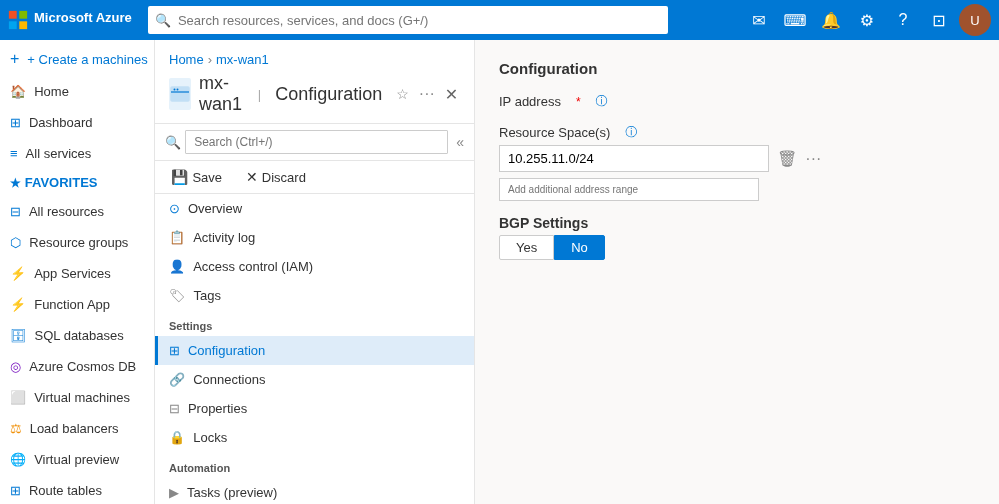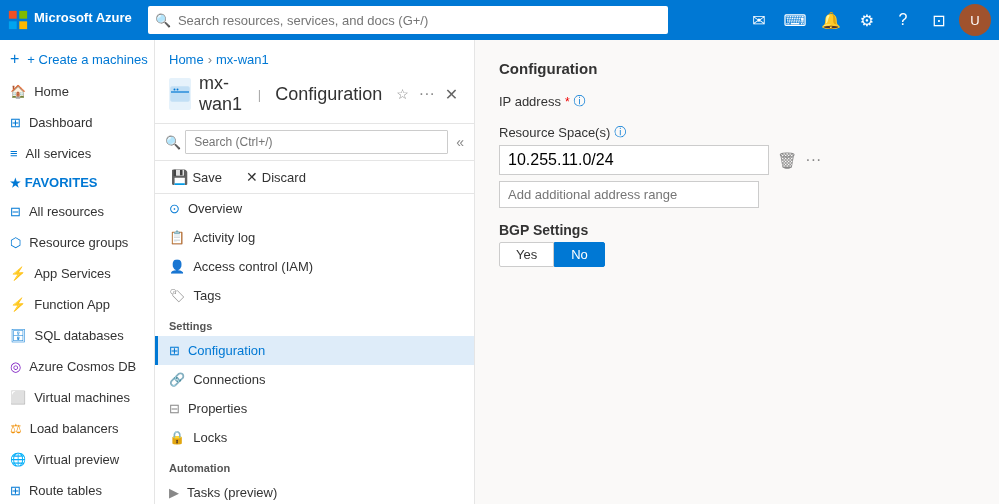--- a/index.html
+++ b/index.html
@@ -77,32 +77,32 @@
 
     
     .content-area {
       flex: 1; display: flex; flex-direction: column; overflow: hidden; background: #faf9f8;
     }
     .content-inner { flex: 1; overflow-y: auto; padding: 20px 24px; }
     .section-title { font-size: 15px; font-weight: 600; color: #333; margin-bottom: 16px; }
 
     
     .form-group { margin-bottom: 14px; }
-    .form-label { font-size: 12px; color: #333; margin-bottom: 4px; display: flex; align-items: center; gap: 4px; }
+    .form-label { font-size: 12px; color: #333; margin-bottom: 4px; display: flex; align-items: center; gap: 15px; }
     .form-required { color: #e00; font-size: 12px; }
     .form-info { color: #0078d4; font-size: 12px; cursor: pointer; }
     .form-input {
       width: 300px; border: 1px solid #ccc; padding: 5px 8px; font-size: 13px; outline: none; background: #fff; border-radius: 1px;
     }
     .error-group { border: 2px solid #e00; padding: 8px; border-radius: 1px; display: inline-flex; flex-direction: column; gap: 4px; background: #fff; }
 
     
     .address-row { display: flex; align-items: center; gap: 8px; margin-bottom: 6px; }
-    .address-input { width: 270px; border: 1px solid #ccc; padding: 5px 8px; font-size: 16px; outline: none; background: #fff; }
-    .address-add { width: 260px; border: 1px solid #ccc; padding: 5px 8px; font-size: 13px; outline: none; background: #fff; color: #888; }
+    .address-input { width: 270px; border: 1px solid #ccc; padding: 5px 8px; font-size: 13px; outline: none; background: #fff; }
+    .address-add { width: 260px; border: 1px solid #ccc; padding: 5px 8px; font-size: 10px; outline: none; background: #fff; color: #888; }
     .addr-icon { color: #888; cursor: pointer; font-size: 14px; }
 
     
     .bgp-section { }
     .bgp-title { font-size: 14px; font-weight: 600; color: #333; margin-bottom: 4px; }
     .bgp-subtitle { font-size: 12px; color: #555; margin-bottom: 8px; }
     .toggle-group { display: flex; }
     .toggle-btn {
       padding: 4px 16px; border: 1px solid #ccc; font-size: 13px; cursor: pointer; background: #fff; color: #333;
     }

